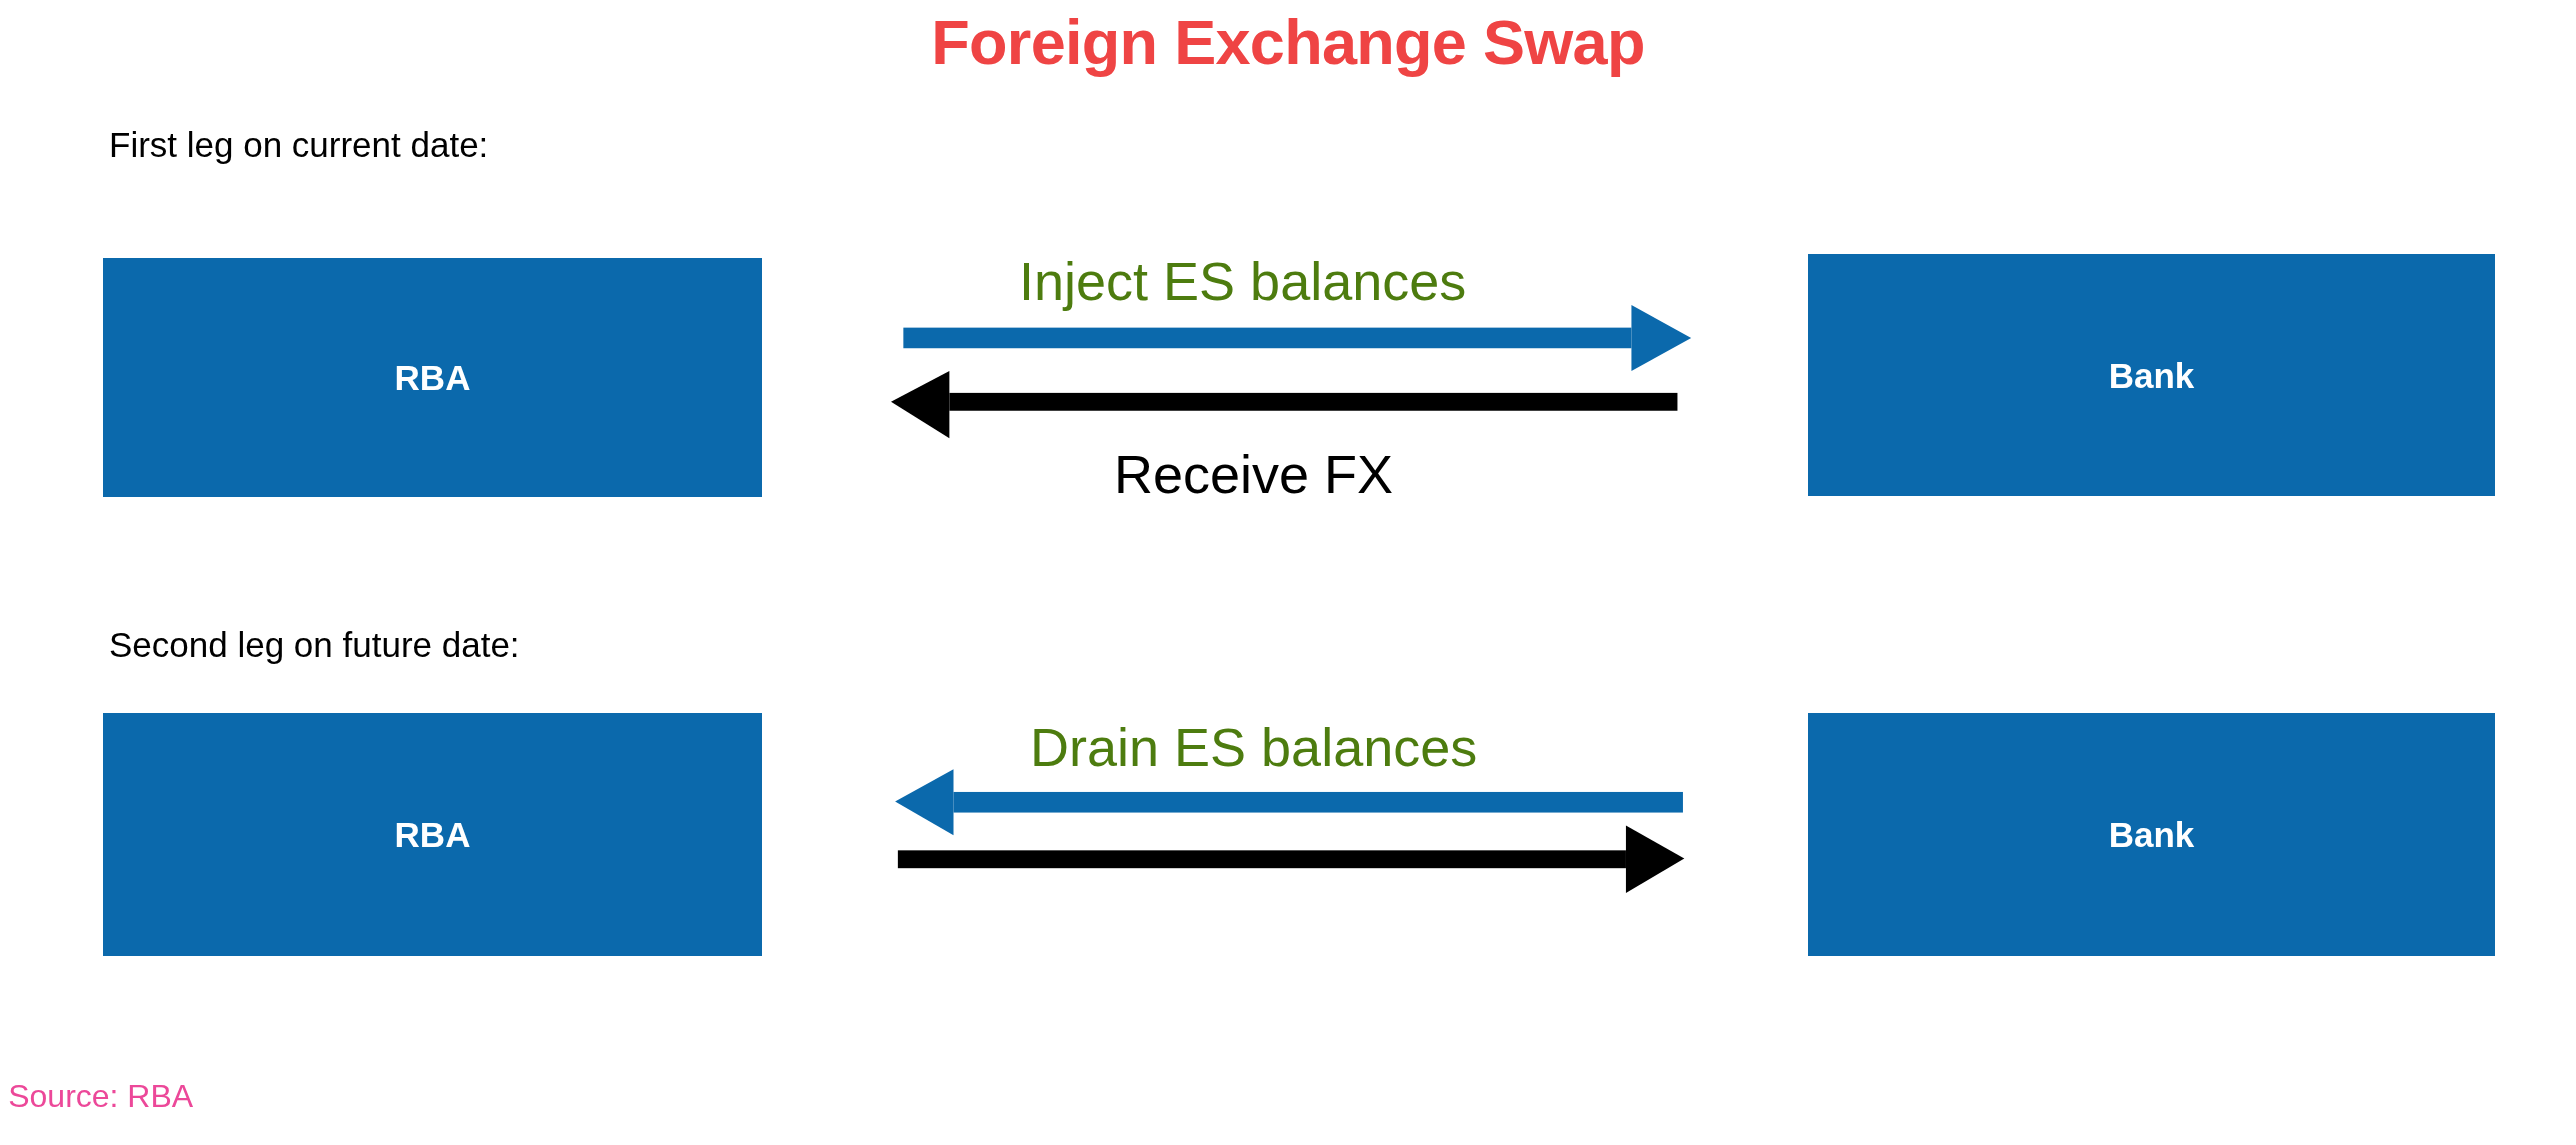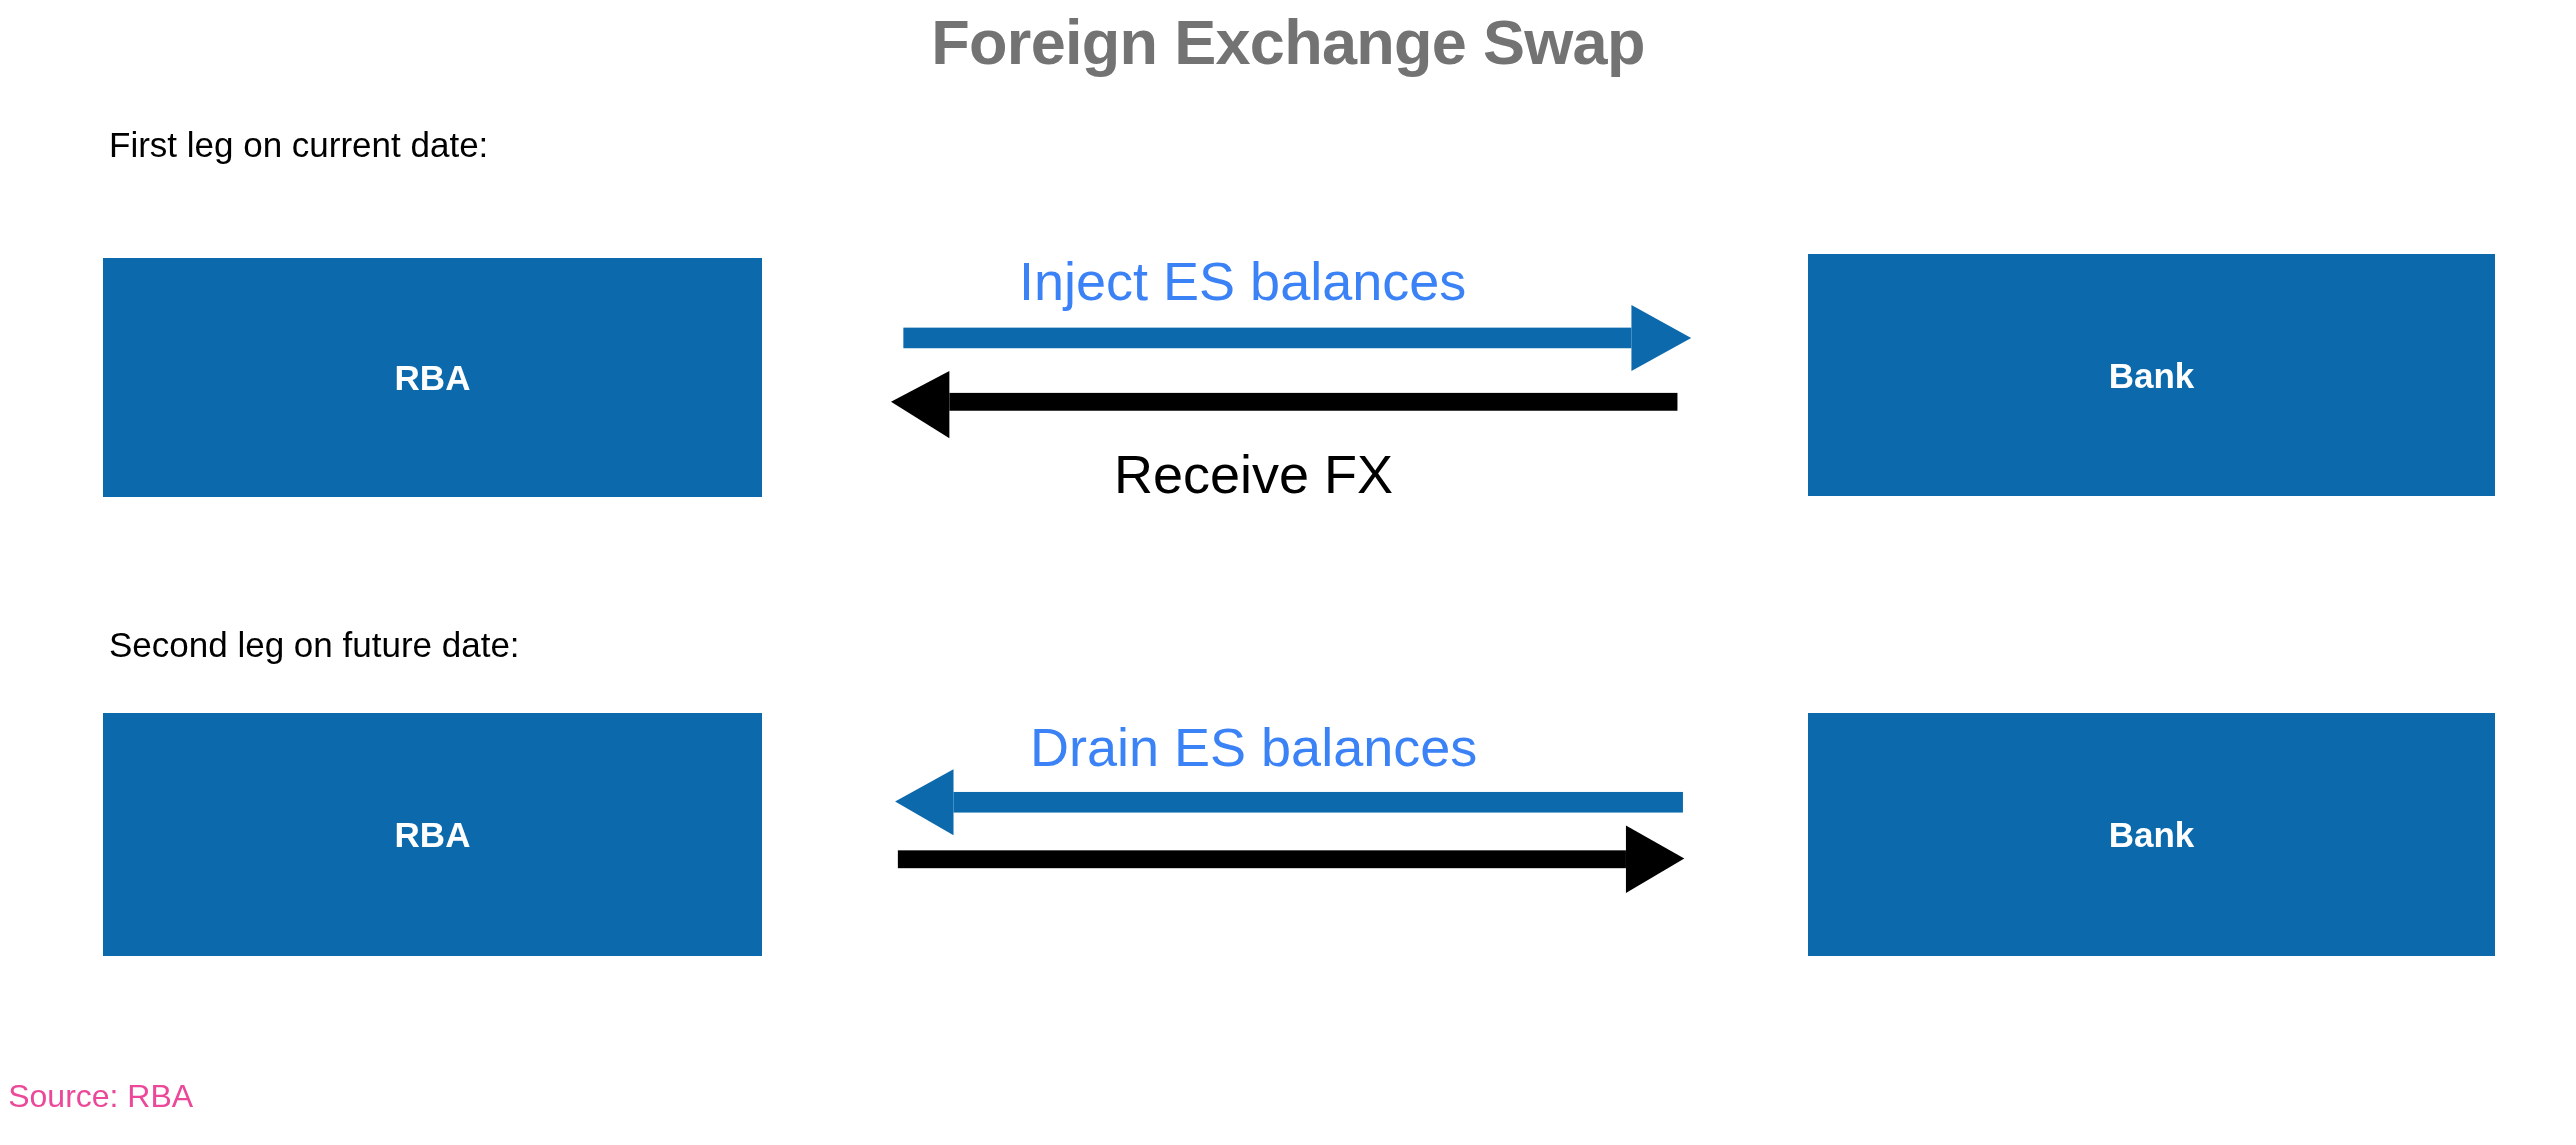--- a/index.html
+++ b/index.html
@@ -21,21 +21,21 @@
 
   
   .chart-title {
     position: absolute;
     left: 0;
     top: 5.5px;
     width: 2576px;
     text-align: center;
     font-size: 63px;
     font-weight: bold;
-    color: #737373;
+    color: #ef4444;
     letter-spacing: -0.7px;
     white-space: nowrap;
   }
   .leg-caption {
     position: absolute;
     left: 109px;
     font-size: 35px;
     font-weight: normal;
     color: #000000;
     white-space: nowrap;
@@ -74,21 +74,21 @@
   #box-bank-2 { left: 1808px; top: 713px; width: 687px; height: 243px; }
 
   
   .flow-label {
     position: absolute;
     font-size: 54px;
     font-weight: normal;
     white-space: nowrap;
     line-height: 1;
   }
-  .flow-label.es    { color: #3b82f6; }
+  .flow-label.es    { color: #4d7c0f; }
   .flow-label.fx    { color: #000000; }
 
   #label-inject { left: 1019px; top: 254px; }
   #label-receive{ left: 1114px; top: 420px; margin-top: 27px; }
   #label-drain  { left: 1030px; top: 720px; }
   #label-return { left: 1125px; top: 878px; }
 
   
   .arrow-layer {
     position: absolute;

